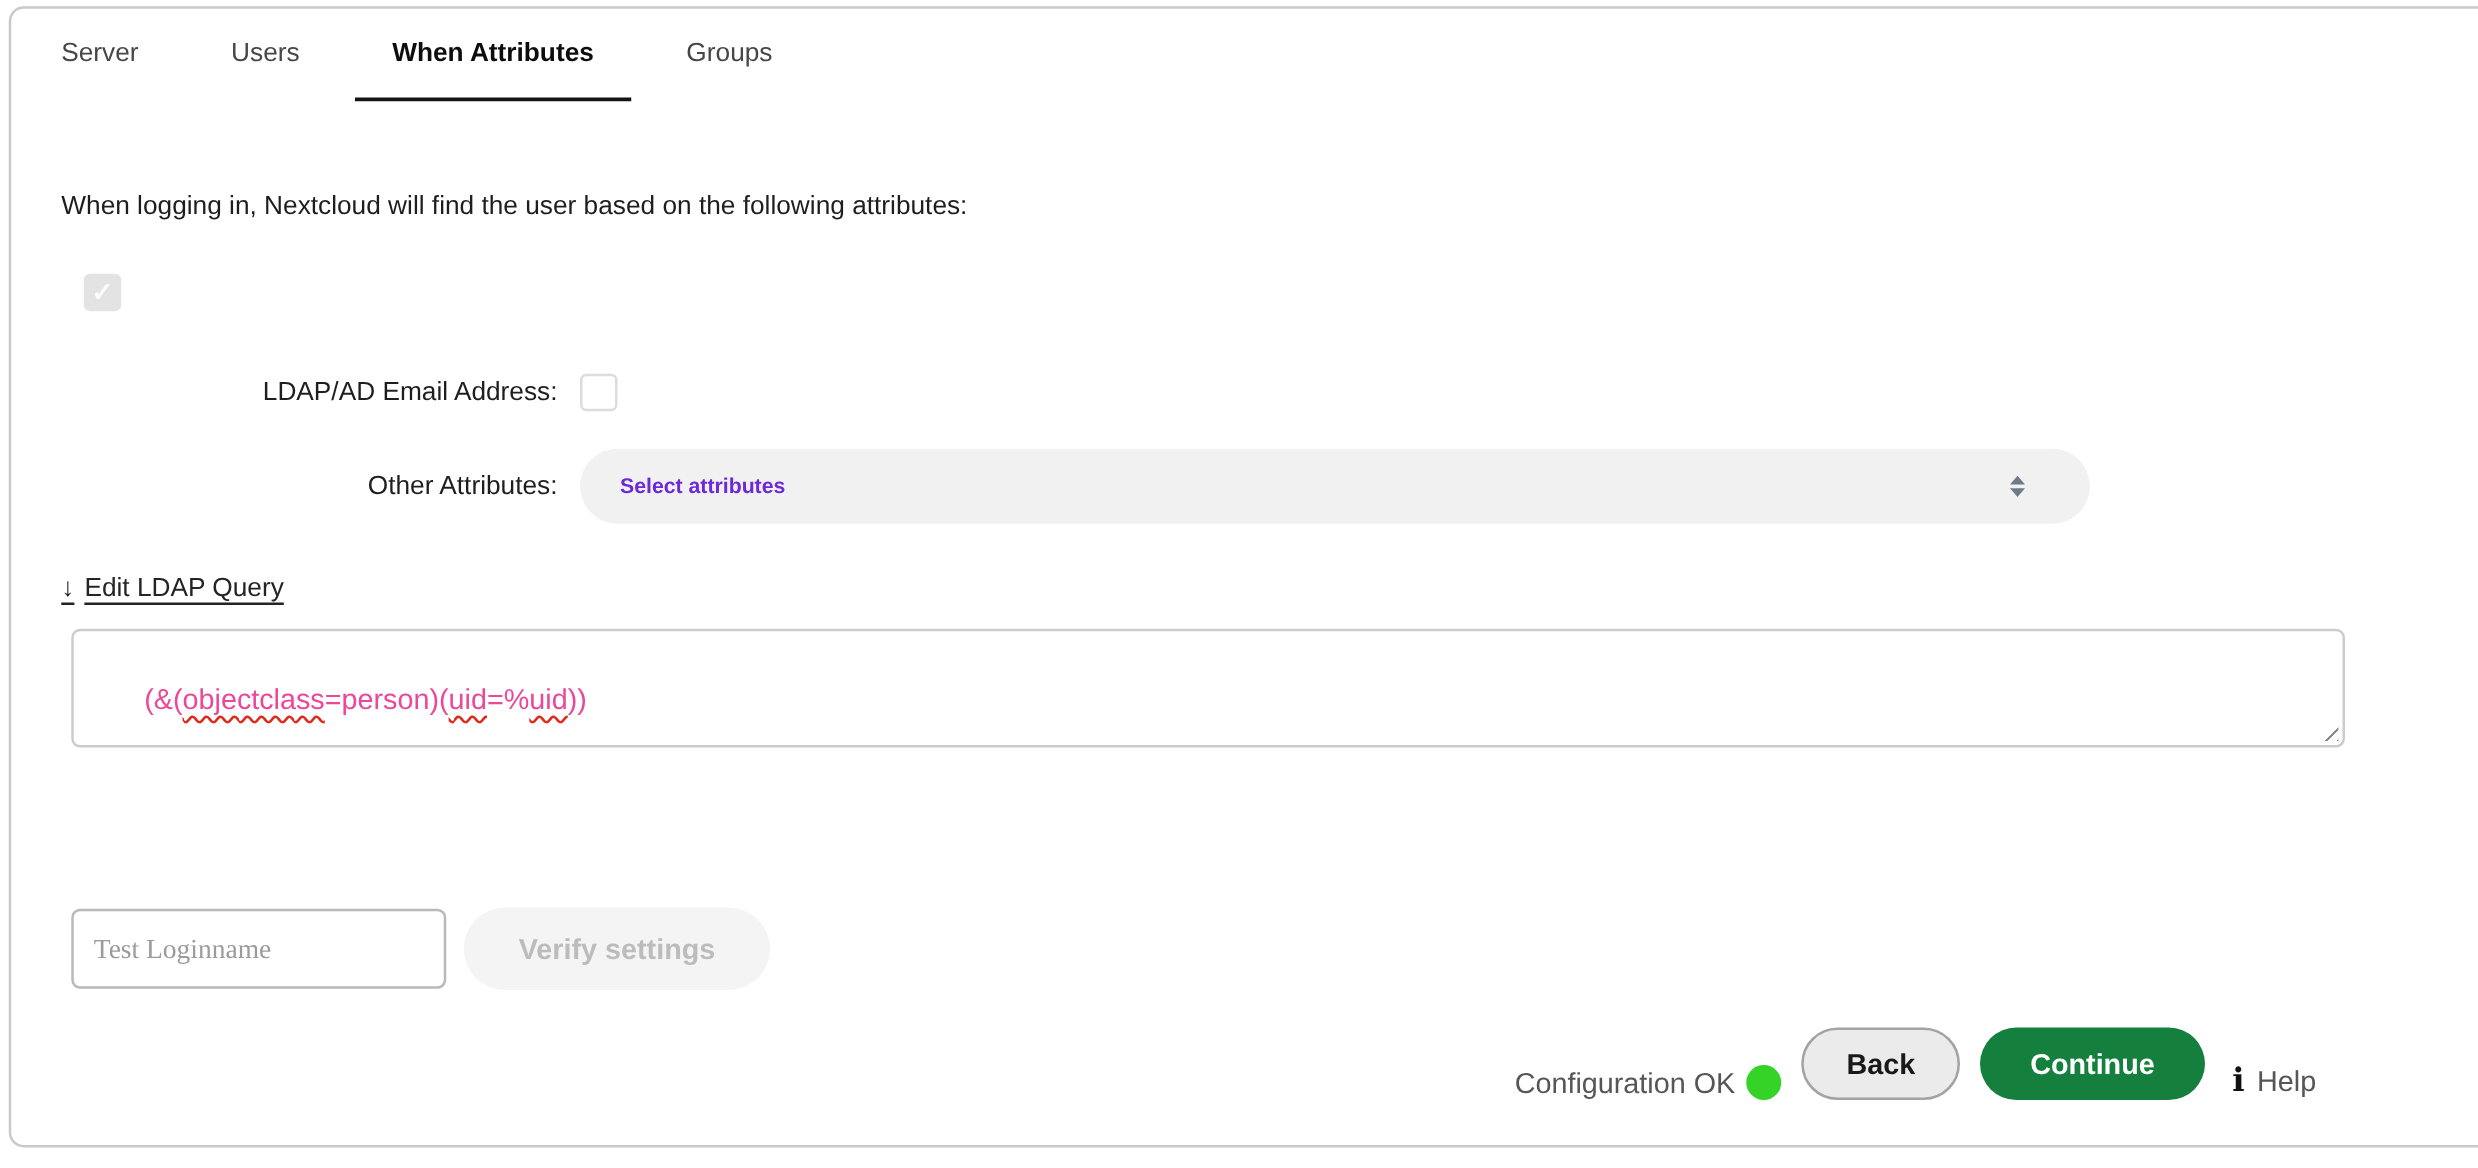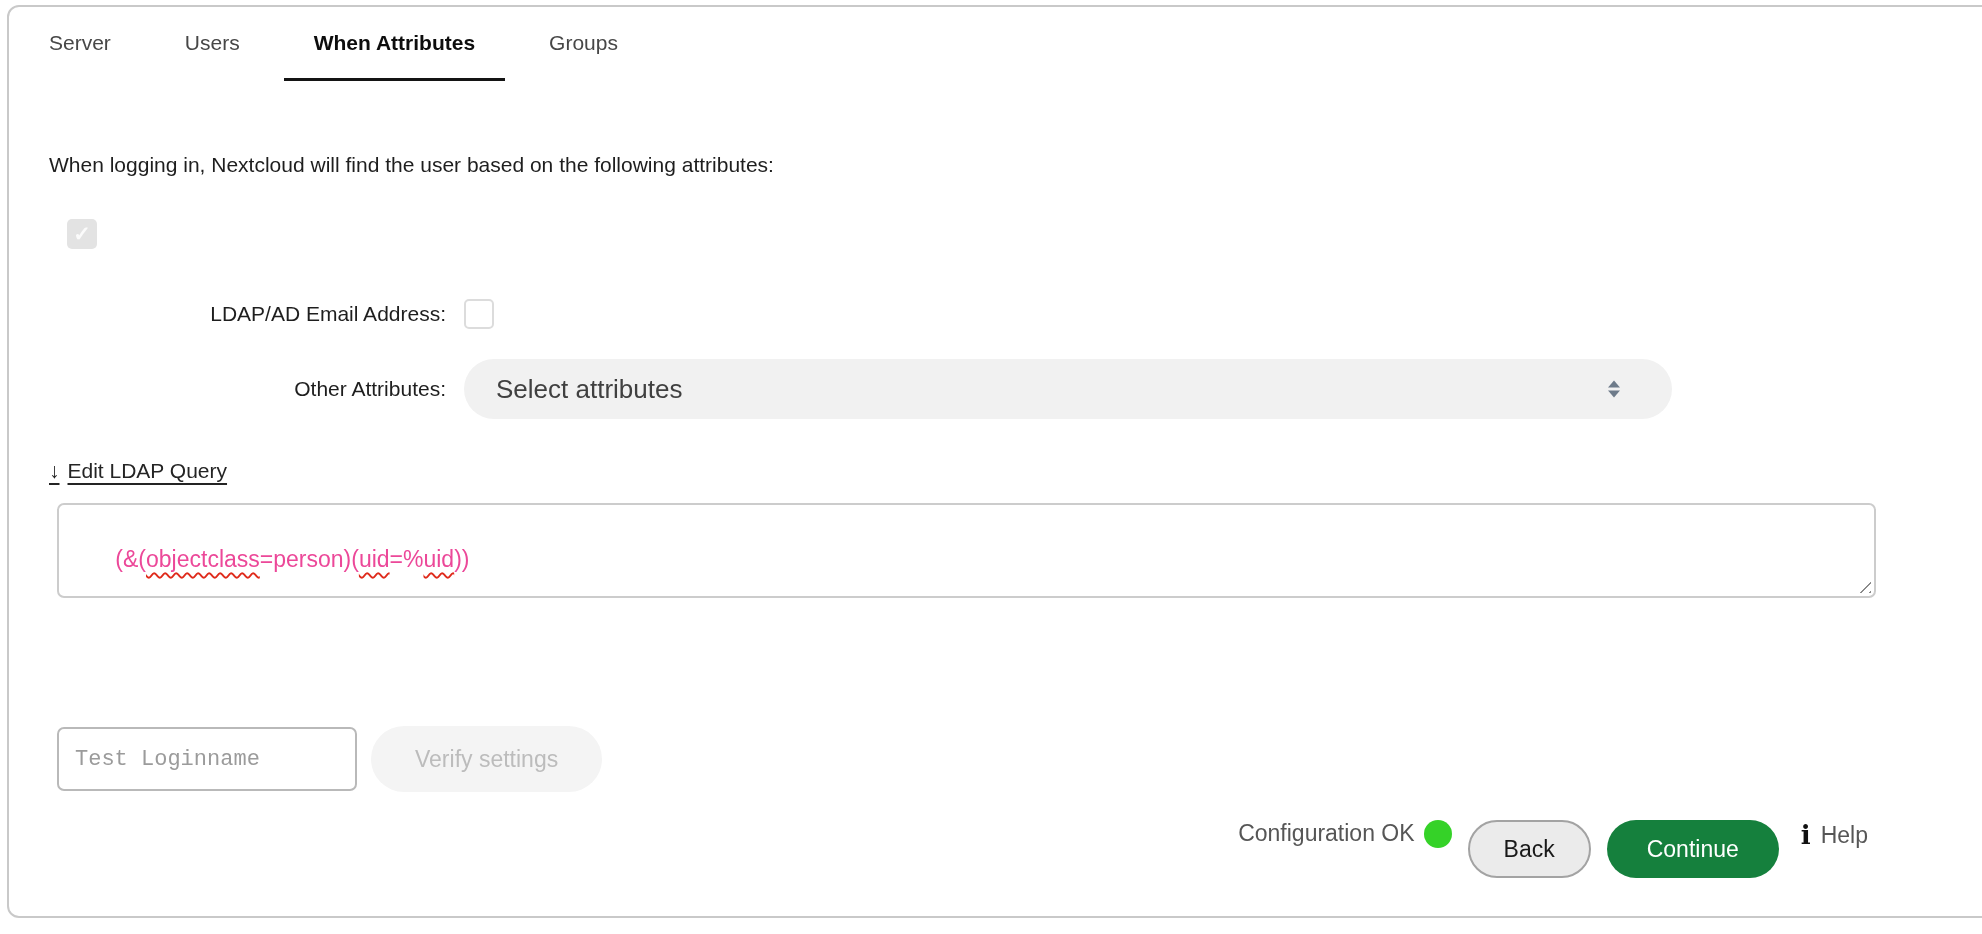--- a/index.html
+++ b/index.html
@@ -30,21 +30,21 @@
 
   .checkbox { width:30px; height:30px; border-radius:5px; display:flex;
               align-items:center; justify-content:center; }
   .checkbox.checked-disabled { background:#e3e3e3; color:#fbfbfb;
               font-size:21px; font-weight:bold; }
   .checkbox.unchecked { background:#fff; border:2px solid #dcdcdc; }
 
   .select-pill { position:relative; width:1208px; height:60px; border-radius:30px;
                  background:#f1f1f1; display:flex; align-items:center;
                  padding-left:32px; cursor:pointer; }
-  .select-pill .ph { font-size:26px; font-weight:normal; color:#404040; }
+  .select-pill .ph { font-size:17px; font-weight:bold; color:#6d28d9; }
   .select-arrows { position:absolute; right:52px; top:50%; transform:translateY(-50%);
                    display:flex; flex-direction:column; align-items:center; }
   .tri-up   { width:0; height:0; border-left:6px solid transparent;
               border-right:6px solid transparent; border-bottom:7px solid #6e7b8a;
               margin-bottom:3px; }
   .tri-down { width:0; height:0; border-left:6px solid transparent;
               border-right:6px solid transparent; border-top:7px solid #6e7b8a; }
 
   .edit-link { margin-top:40px; font-size:21px; color:#242424;
                text-decoration:underline; text-underline-offset:5px; cursor:pointer;
@@ -59,30 +59,30 @@
             text-decoration-color:#df2a1b; text-decoration-thickness:2px;
             text-underline-offset:5px; }
   .resize-handle { position:absolute; right:3px; bottom:3px; width:18px; height:18px;
                    clip-path:polygon(100% 0, 100% 100%, 0 100%);
                    background:repeating-linear-gradient(135deg,
                      transparent 0 3px, #8a8a8a 3px 5px, transparent 5px 7px); }
 
   .test-row { margin-top:128px; margin-left:8px; display:flex; align-items:center; }
   .test-input { width:300px; height:64px; border:2px solid #b9b9b9; border-radius:7px;
                 padding:0 16px; font-size:22px; color:#701a75;
-                font-family:Liberation Mono, monospace; outline:none; }
+                font-family:Liberation Serif, serif; outline:none; }
   .test-input::placeholder { color:#9b9b9b; }
   .btn { border:none; border-radius:35px; font-family:"Liberation Sans", sans-serif;
-         font-weight:normal; cursor:pointer; }
+         font-weight:bold; cursor:pointer; }
   .verify-btn { margin-left:14px; height:66px; padding:0 44px; font-size:23px;
                 background:#f4f4f4; color:#bcbcbc; }
 
   
-  .footer { position:absolute; top:813px; right:147px; display:flex;
-            align-items:flex-start; height:60px; }
+  .footer { position:absolute; top:813px; right:162px; display:flex;
+            align-items:flex-end; height:60px; }
   .status-text { font-size:23px; color:#565656; }
   .status-dot { width:28px; height:28px; border-radius:50%; margin-left:9px; }
   .back-btn { margin-left:16px; height:58px; padding:0 34px; font-size:23px;
               background:#ebebeb; border:2px solid #a3a3a3; color:#191919; }
   .continue-btn { margin-left:16px; height:58px; padding:0 40px; font-size:23px;
                   color:#ffffff; }
   .help-wrap { margin-left:22px; display:flex; align-items:center; cursor:pointer; }
   .help-i { font-family:"DejaVu Serif", serif; font-weight:bold; font-size:26px;
             color:#111; }
   .help-label { margin-left:10px; font-size:23px; color:#565656; }

